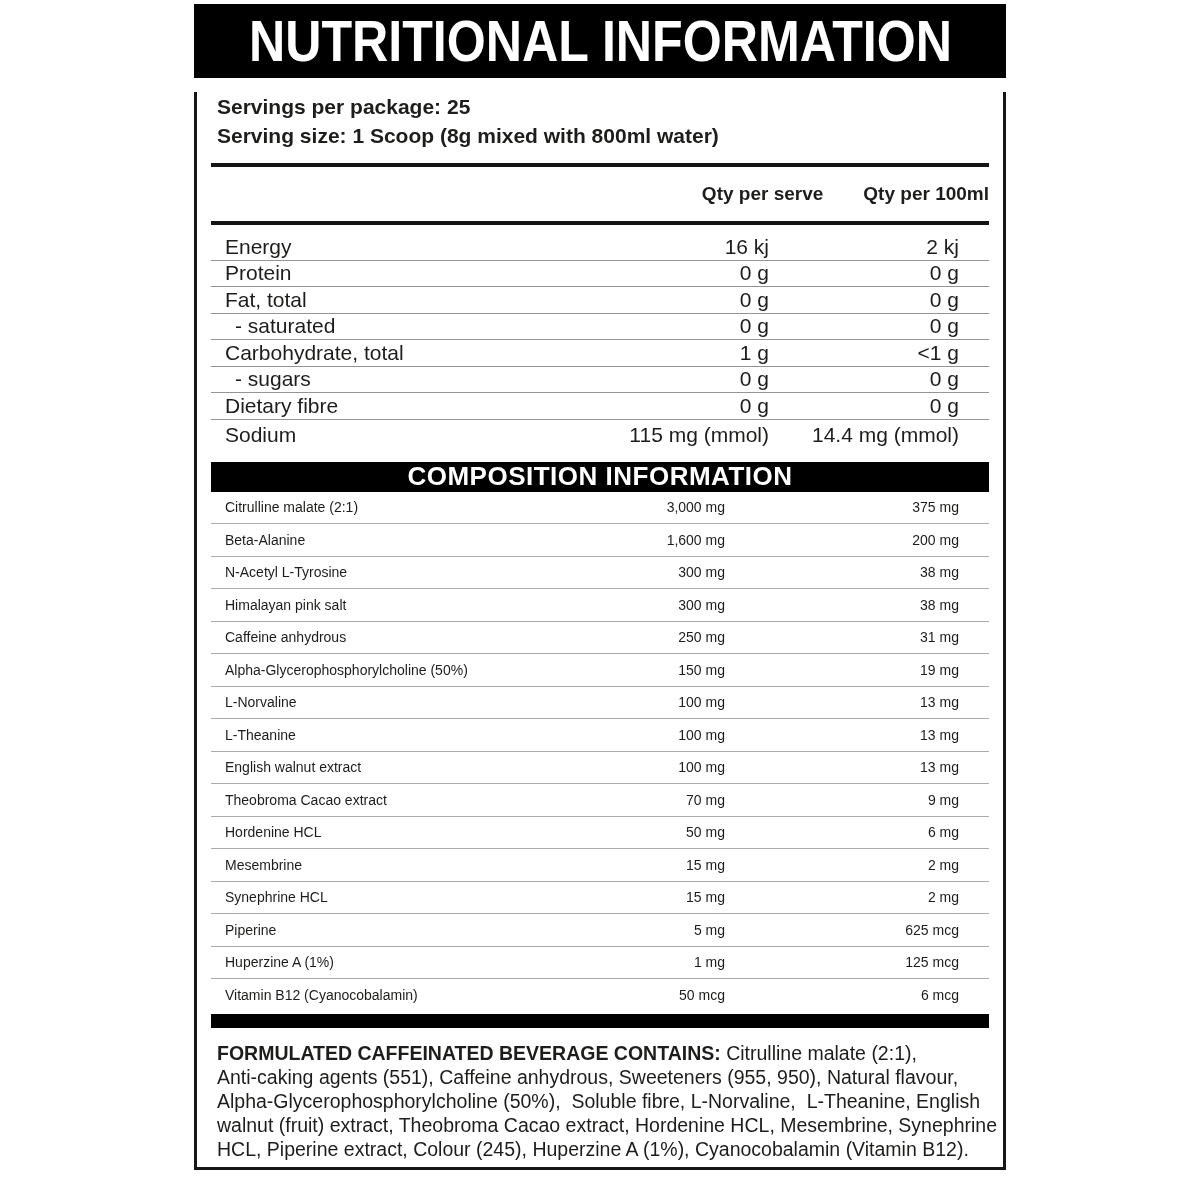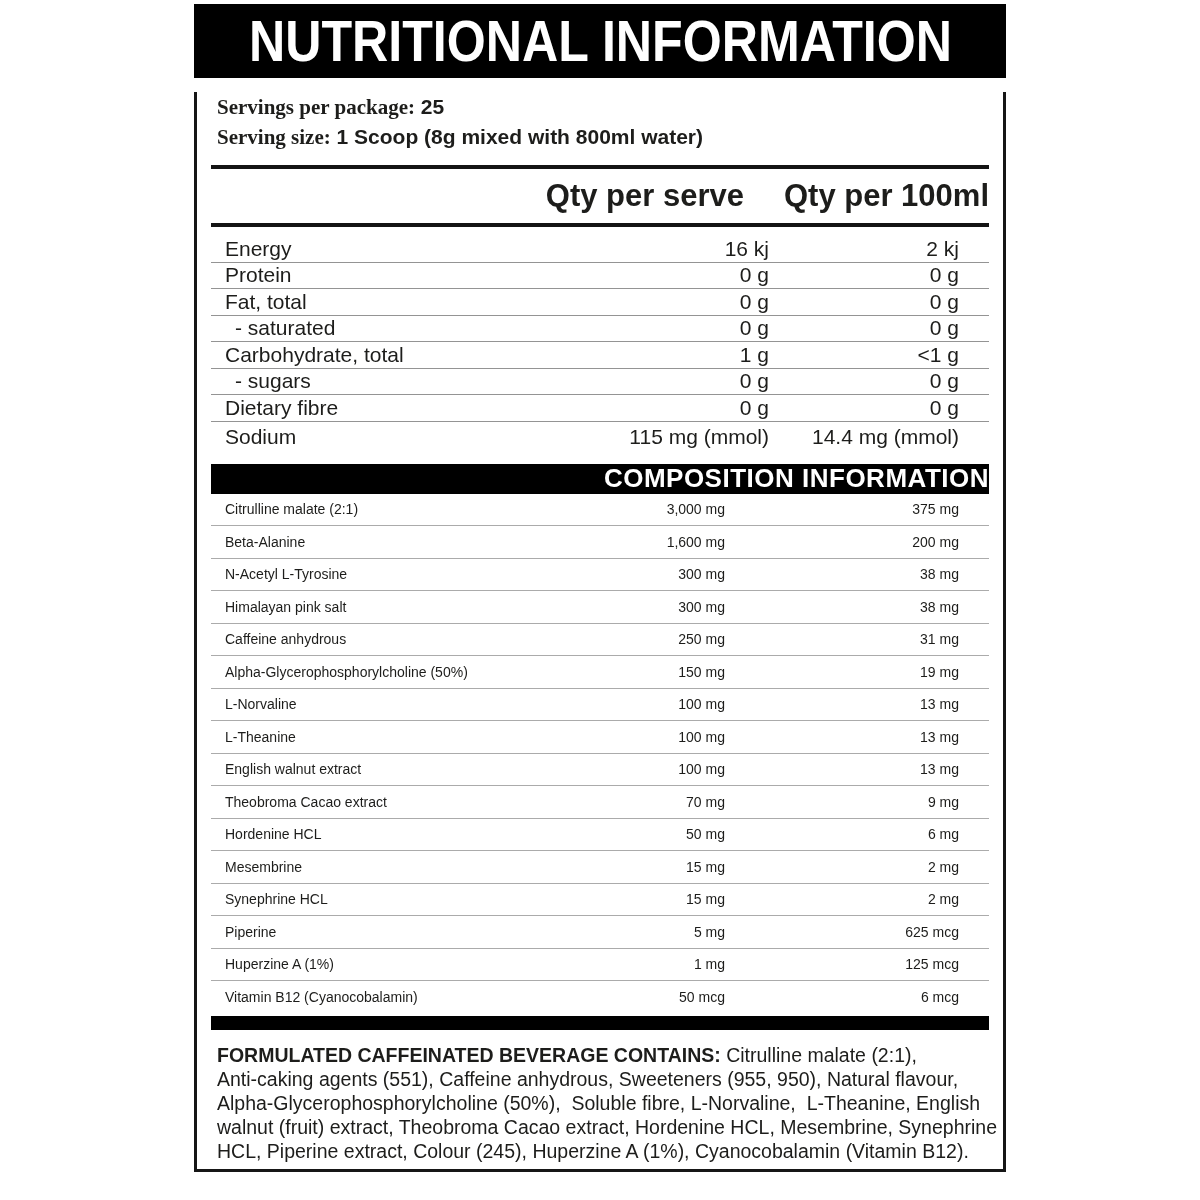--- a/index.html
+++ b/index.html
@@ -34,36 +34,36 @@
     padding: 0 0 6px 0;
   }
   .inner { margin: 0 14px; }
 
   
   .servings {
     margin: 14px 0 0 6px;
     font-size: 21px;
     line-height: 29px;
   }
-  .servings .lbl { font-weight: bold; font-family: Liberation Serif, serif; }
+  .servings .lbl { font-weight: bold; }
   .servings .val { font-weight: bold; }
 
   
   .rule { height: 4px; background: #141414; }
   .rule-top { margin-top: 13px; }
 
   
   .qty-headers {
     height: 54px;
     display: flex;
     align-items: center;
     justify-content: flex-end;
     gap: 40px;
     font-weight: bold;
-    font-size: 31px;
+    font-size: 19px;
   }
 
   
   .trow {
     display: flex;
     align-items: center;
     font-size: 21px;
   }
   .c-name { flex: 1; padding-left: 14px; }
   .c-name.indent { padding-left: 24px; }
@@ -73,21 +73,21 @@
   .ntable { padding-top: 9px; }
   .nrow { height: 26.5px; border-bottom: 1px solid #949494; }
   .nrow:last-child { border-bottom: none; height: 31px; }
 
   .comp-bar {
     margin-top: 11px;
     height: 30px;
     background: #000000;
     display: flex;
     align-items: center;
-    justify-content: flex-end;
+    justify-content: center;
   }
   .comp-bar .comp-title {
     color: #ffffff;
     font-weight: bold;
     font-size: 26px;
     letter-spacing: 0.5px;
   }
   .crow { height: 32.5px; border-bottom: 1px solid #ababab; font-size: 14px; gap: 44px; }
   .crow:last-child { border-bottom: none; }
 

